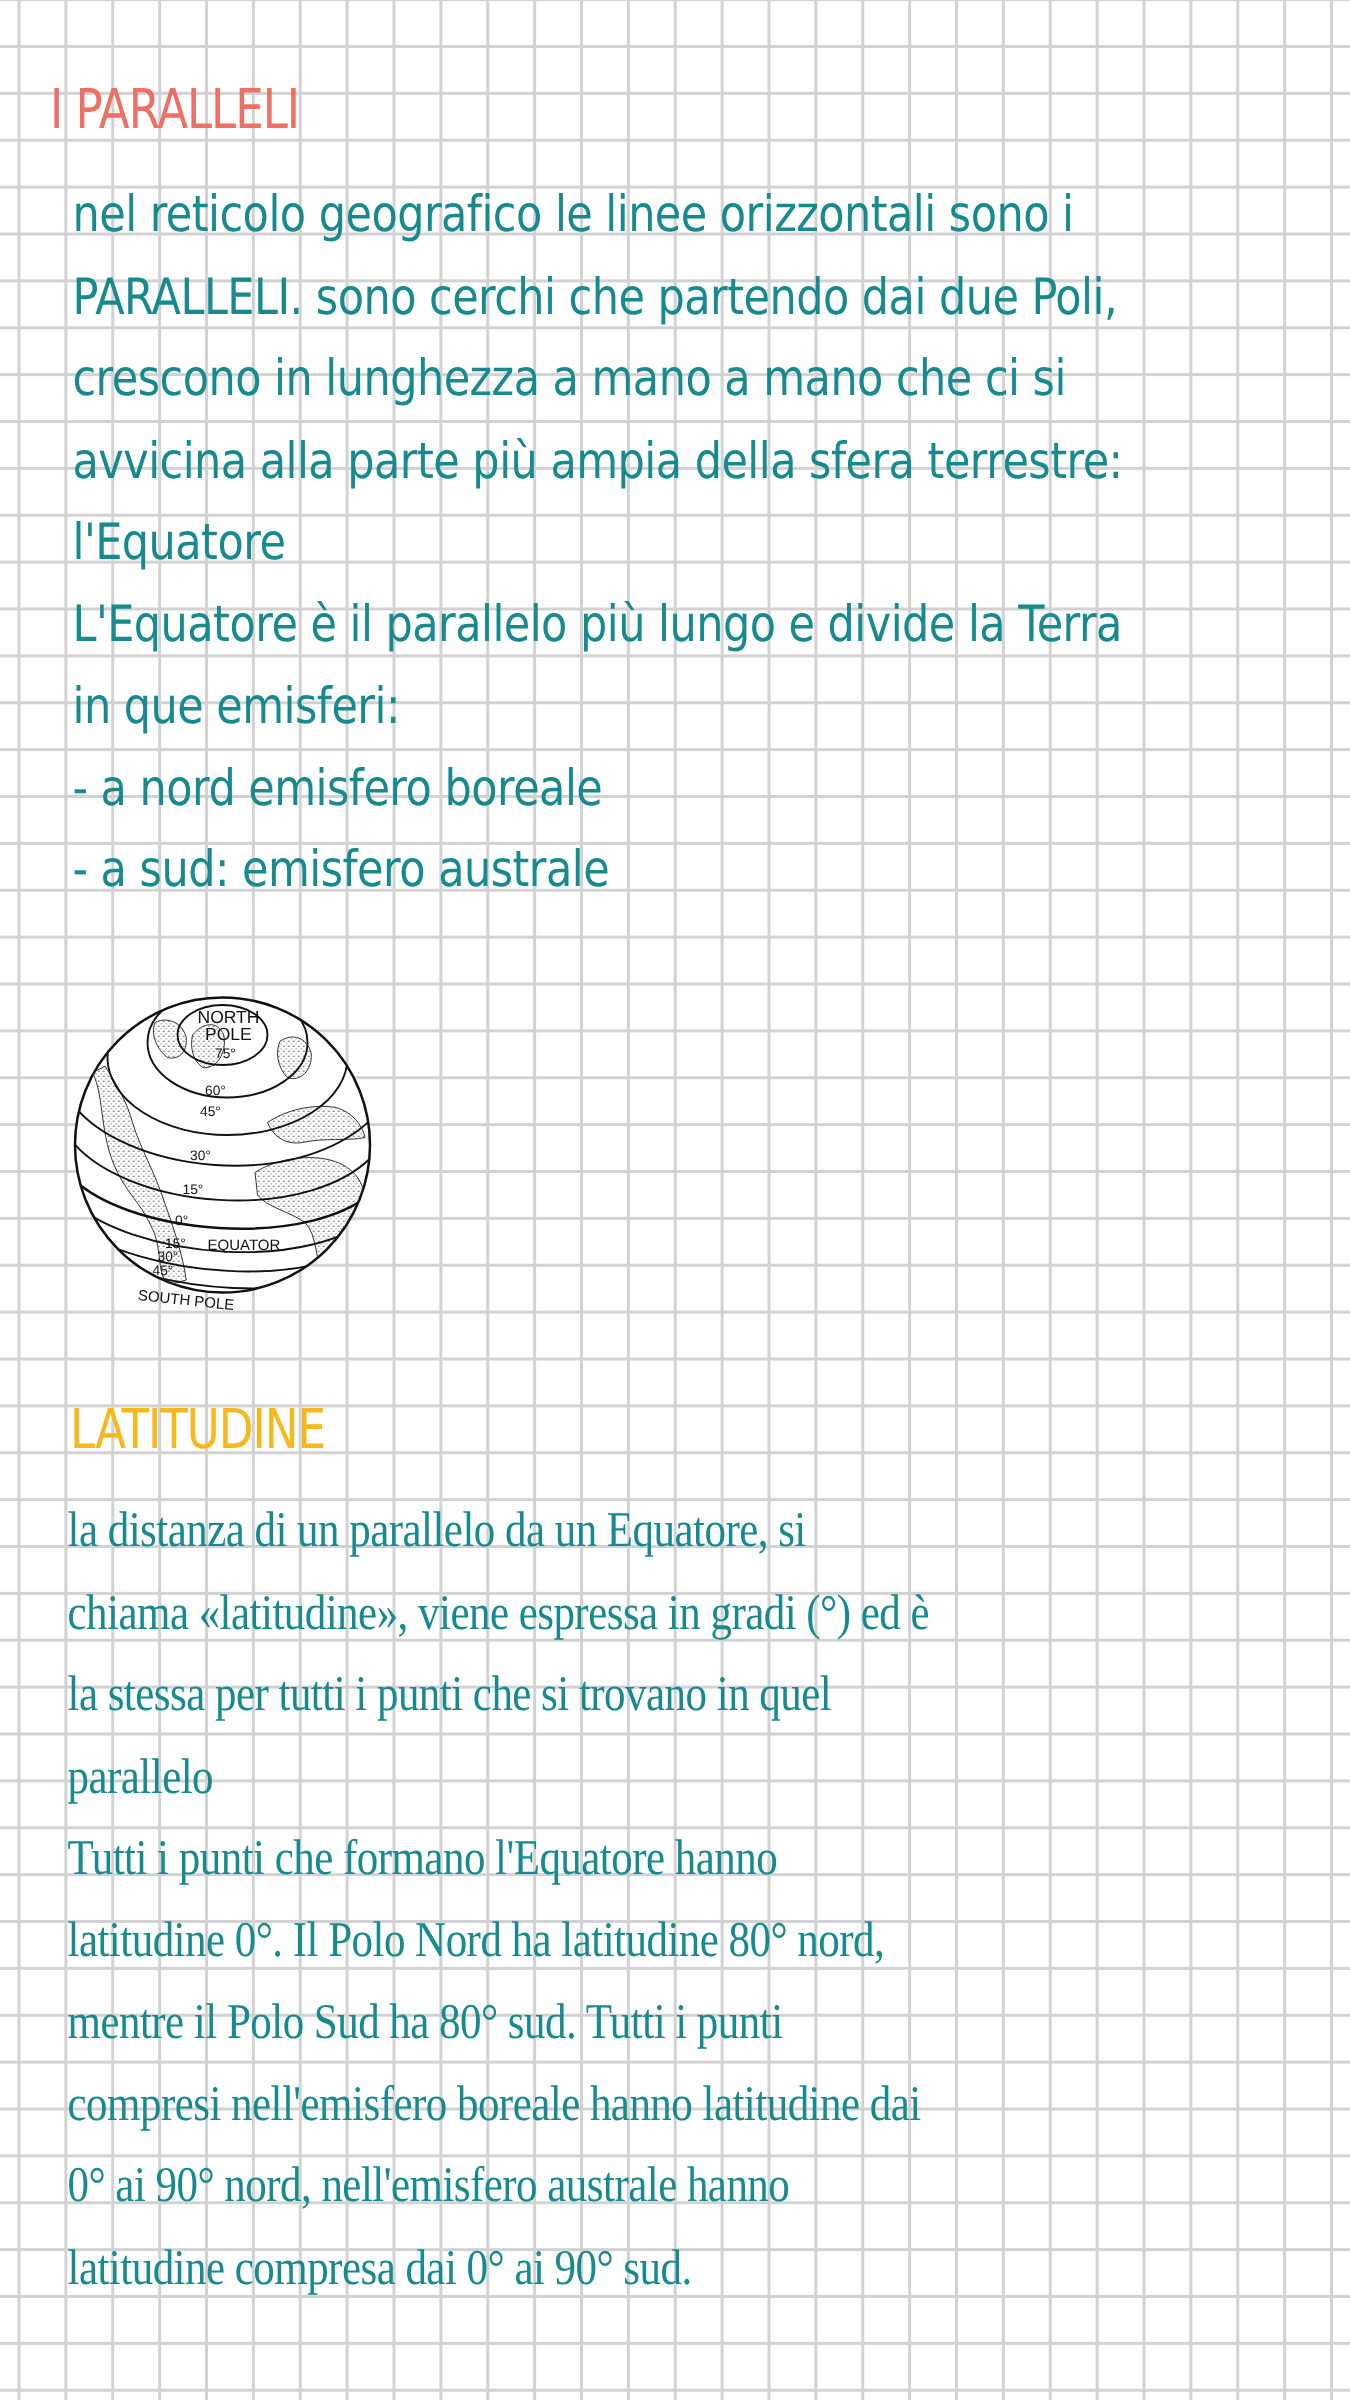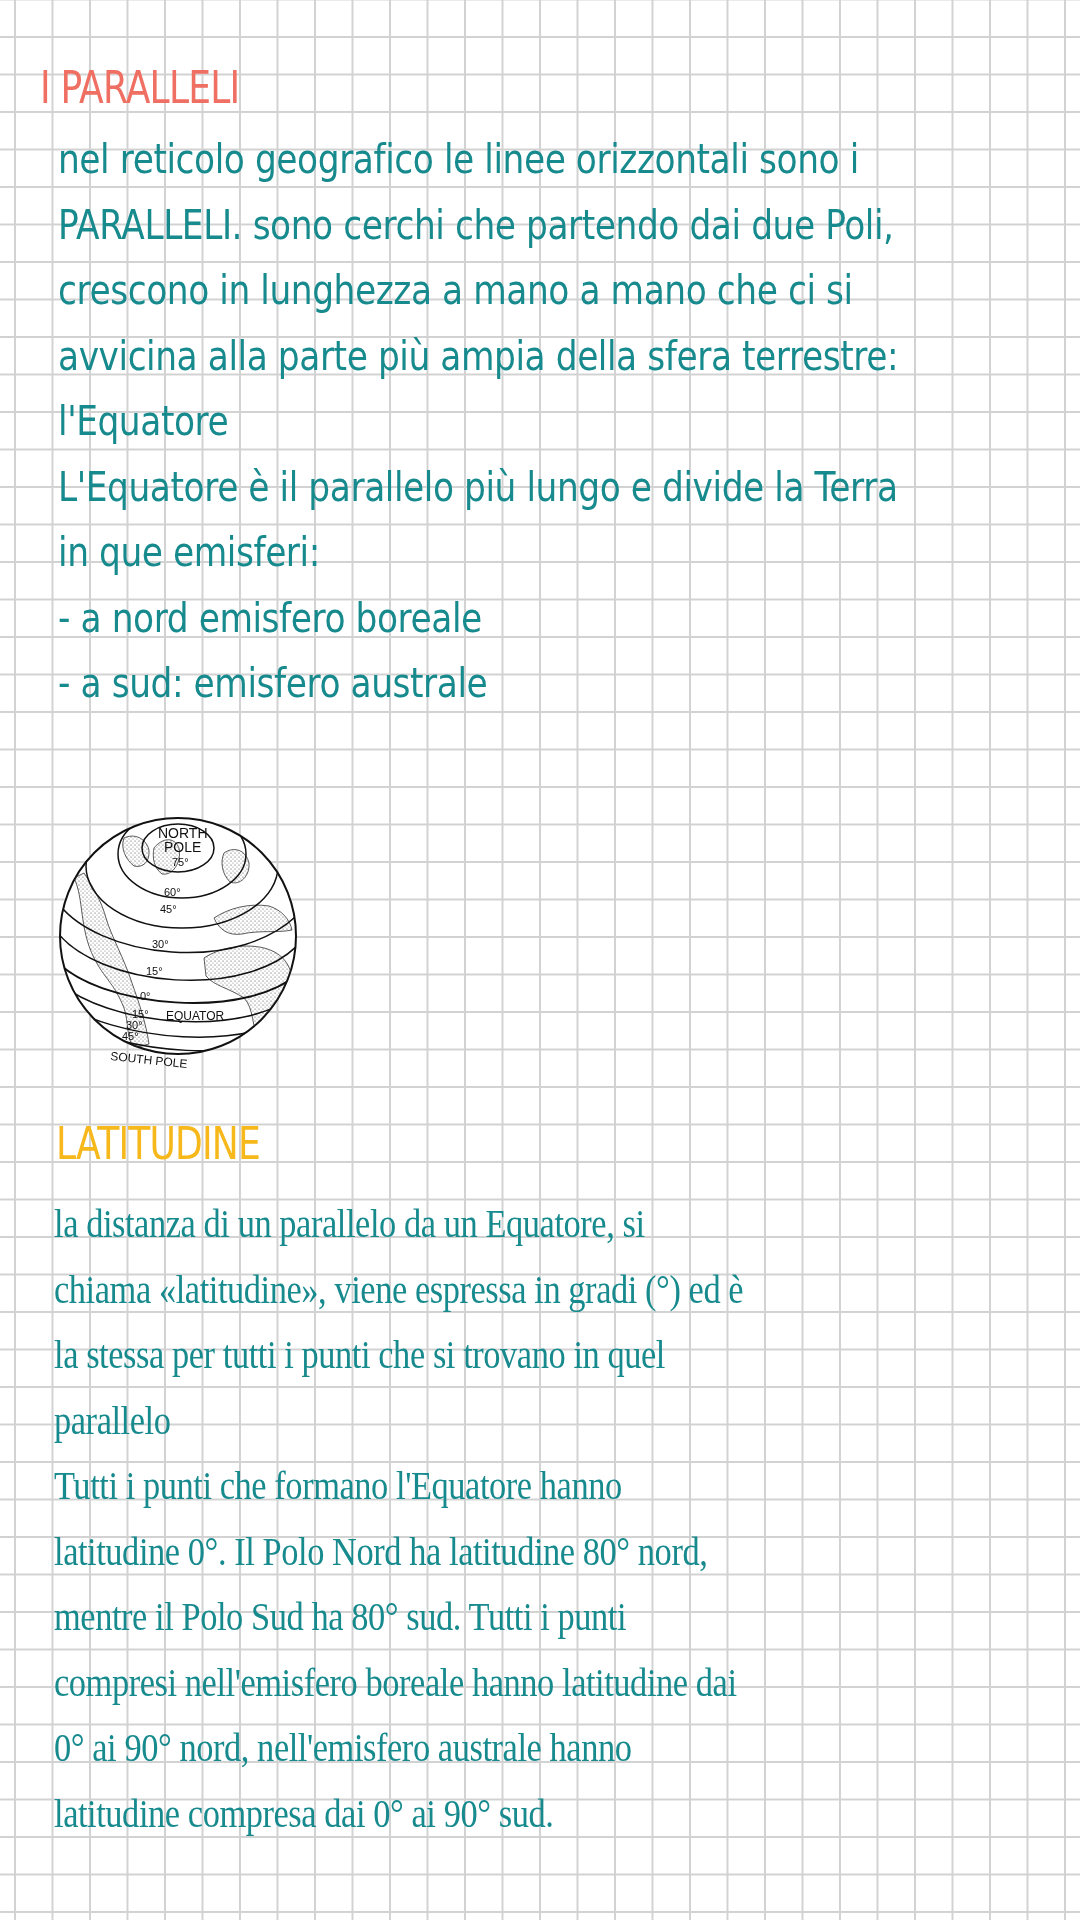--- a/index.html
+++ b/index.html
@@ -51,31 +51,31 @@
       white-space: nowrap;
     }
     .body-block .line {
       display: block;
       transform: scaleX(0.86);
       transform-origin: left center;
       height: 65.5px;
     }
     .b-paralleli {
       left: 58px;
-      top: 127px;
+      top: 140px;
     }
     .b-latitudine {
       left: 54px;
       top: 1191px;
       font-family: Liberation Serif, serif;
     }
     .globe {
       position: absolute;
       left: 54px;
-      top: 808px;
+      top: 788px;
       width: 250px;
       height: 260px;
     }
     .globe svg {
       width: 250px;
       height: 260px;
       display: block;
     }
     .globe text {
       font-family: "Liberation Sans", sans-serif;

